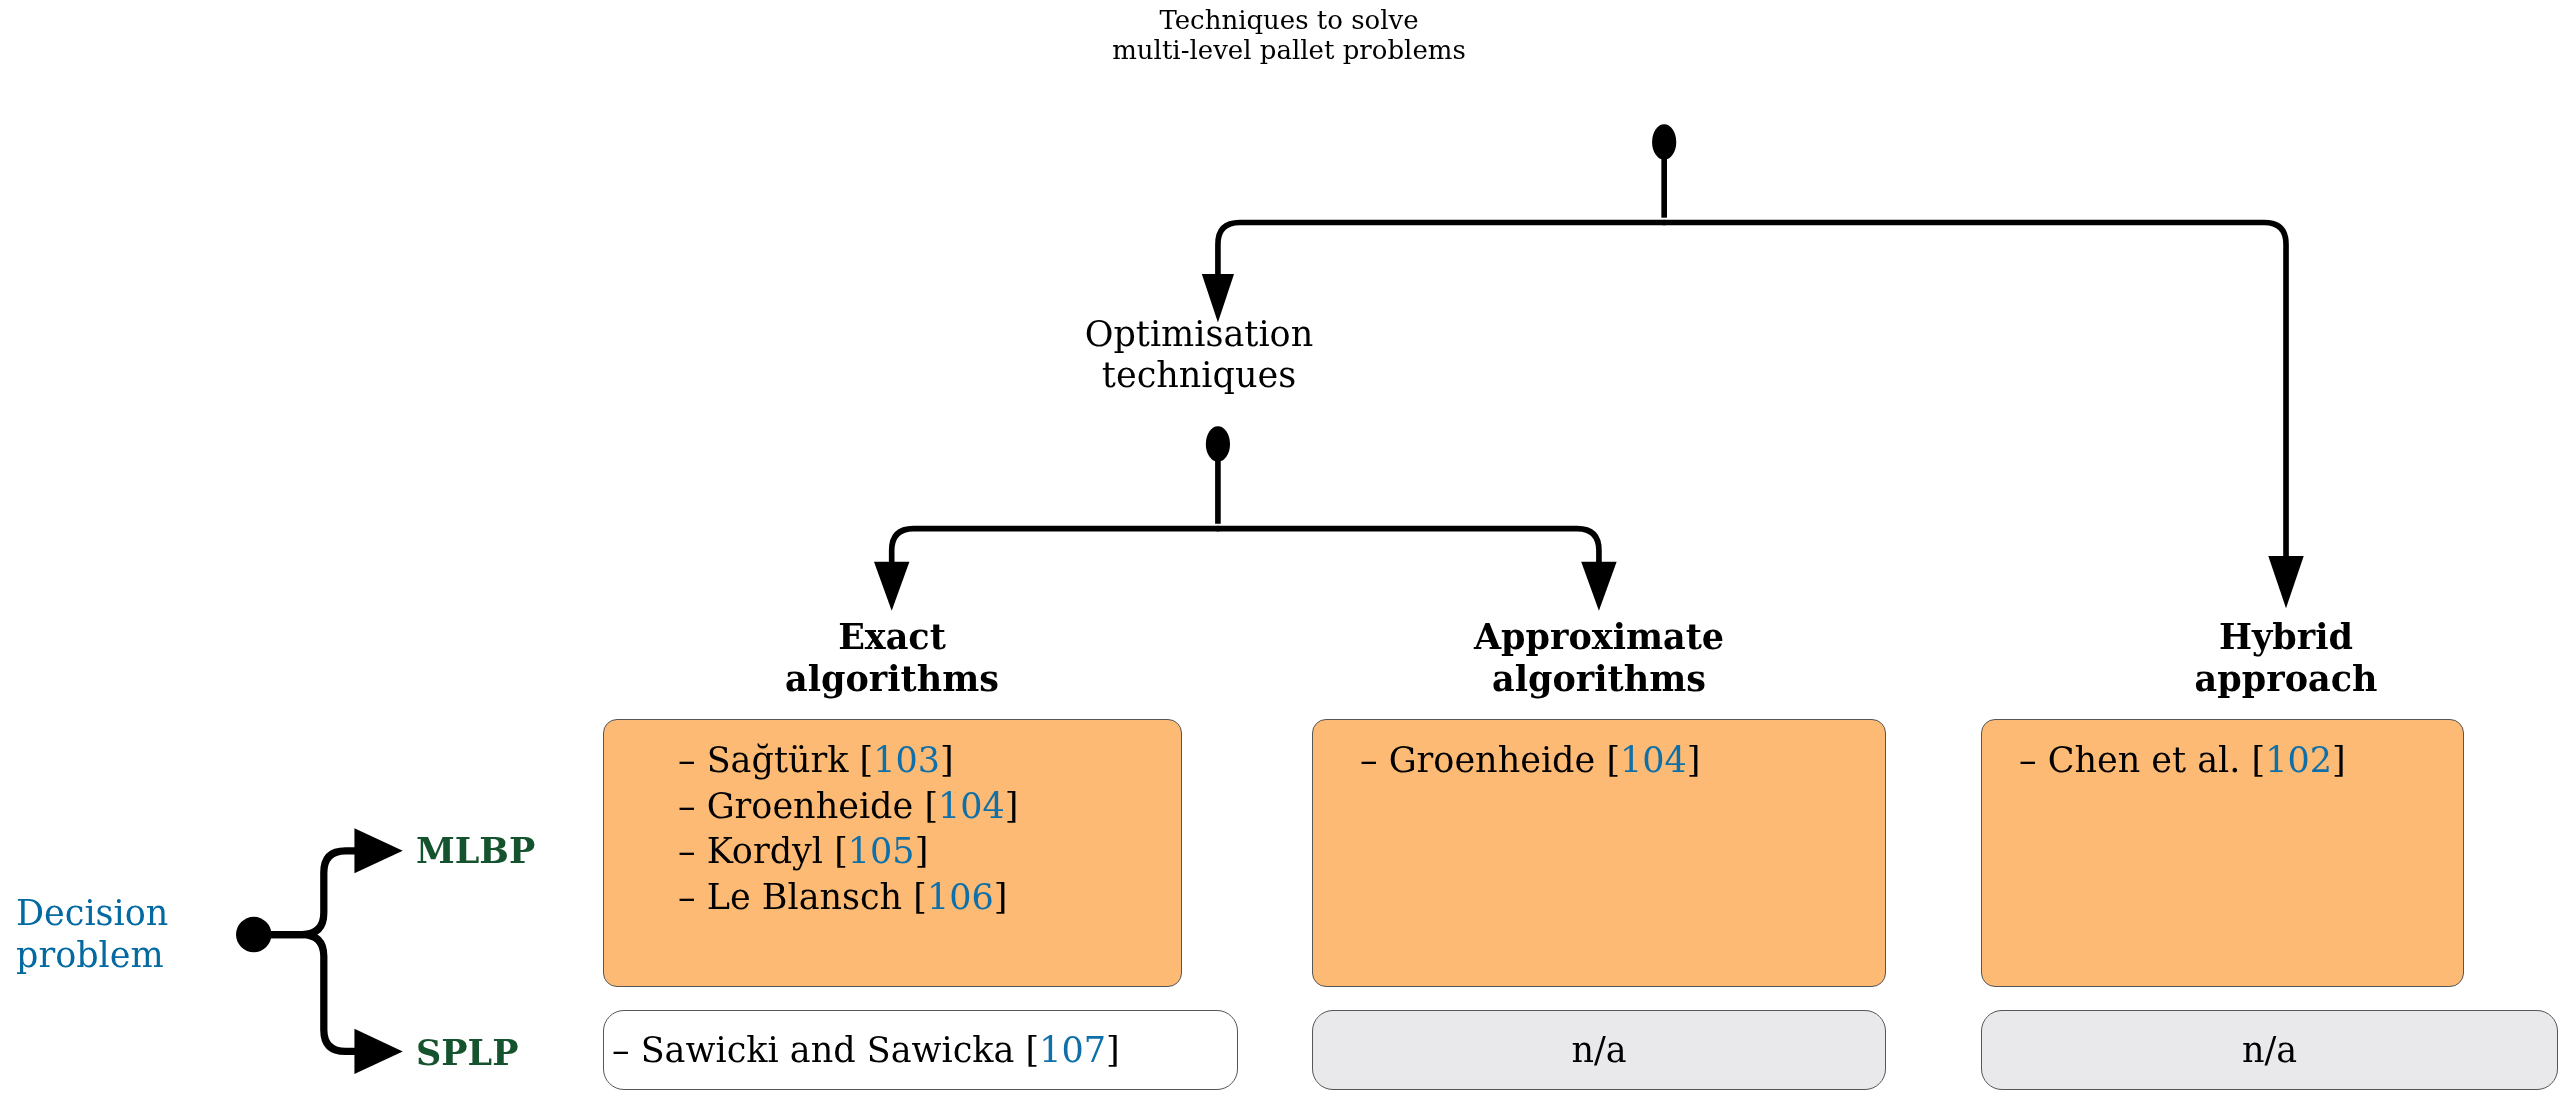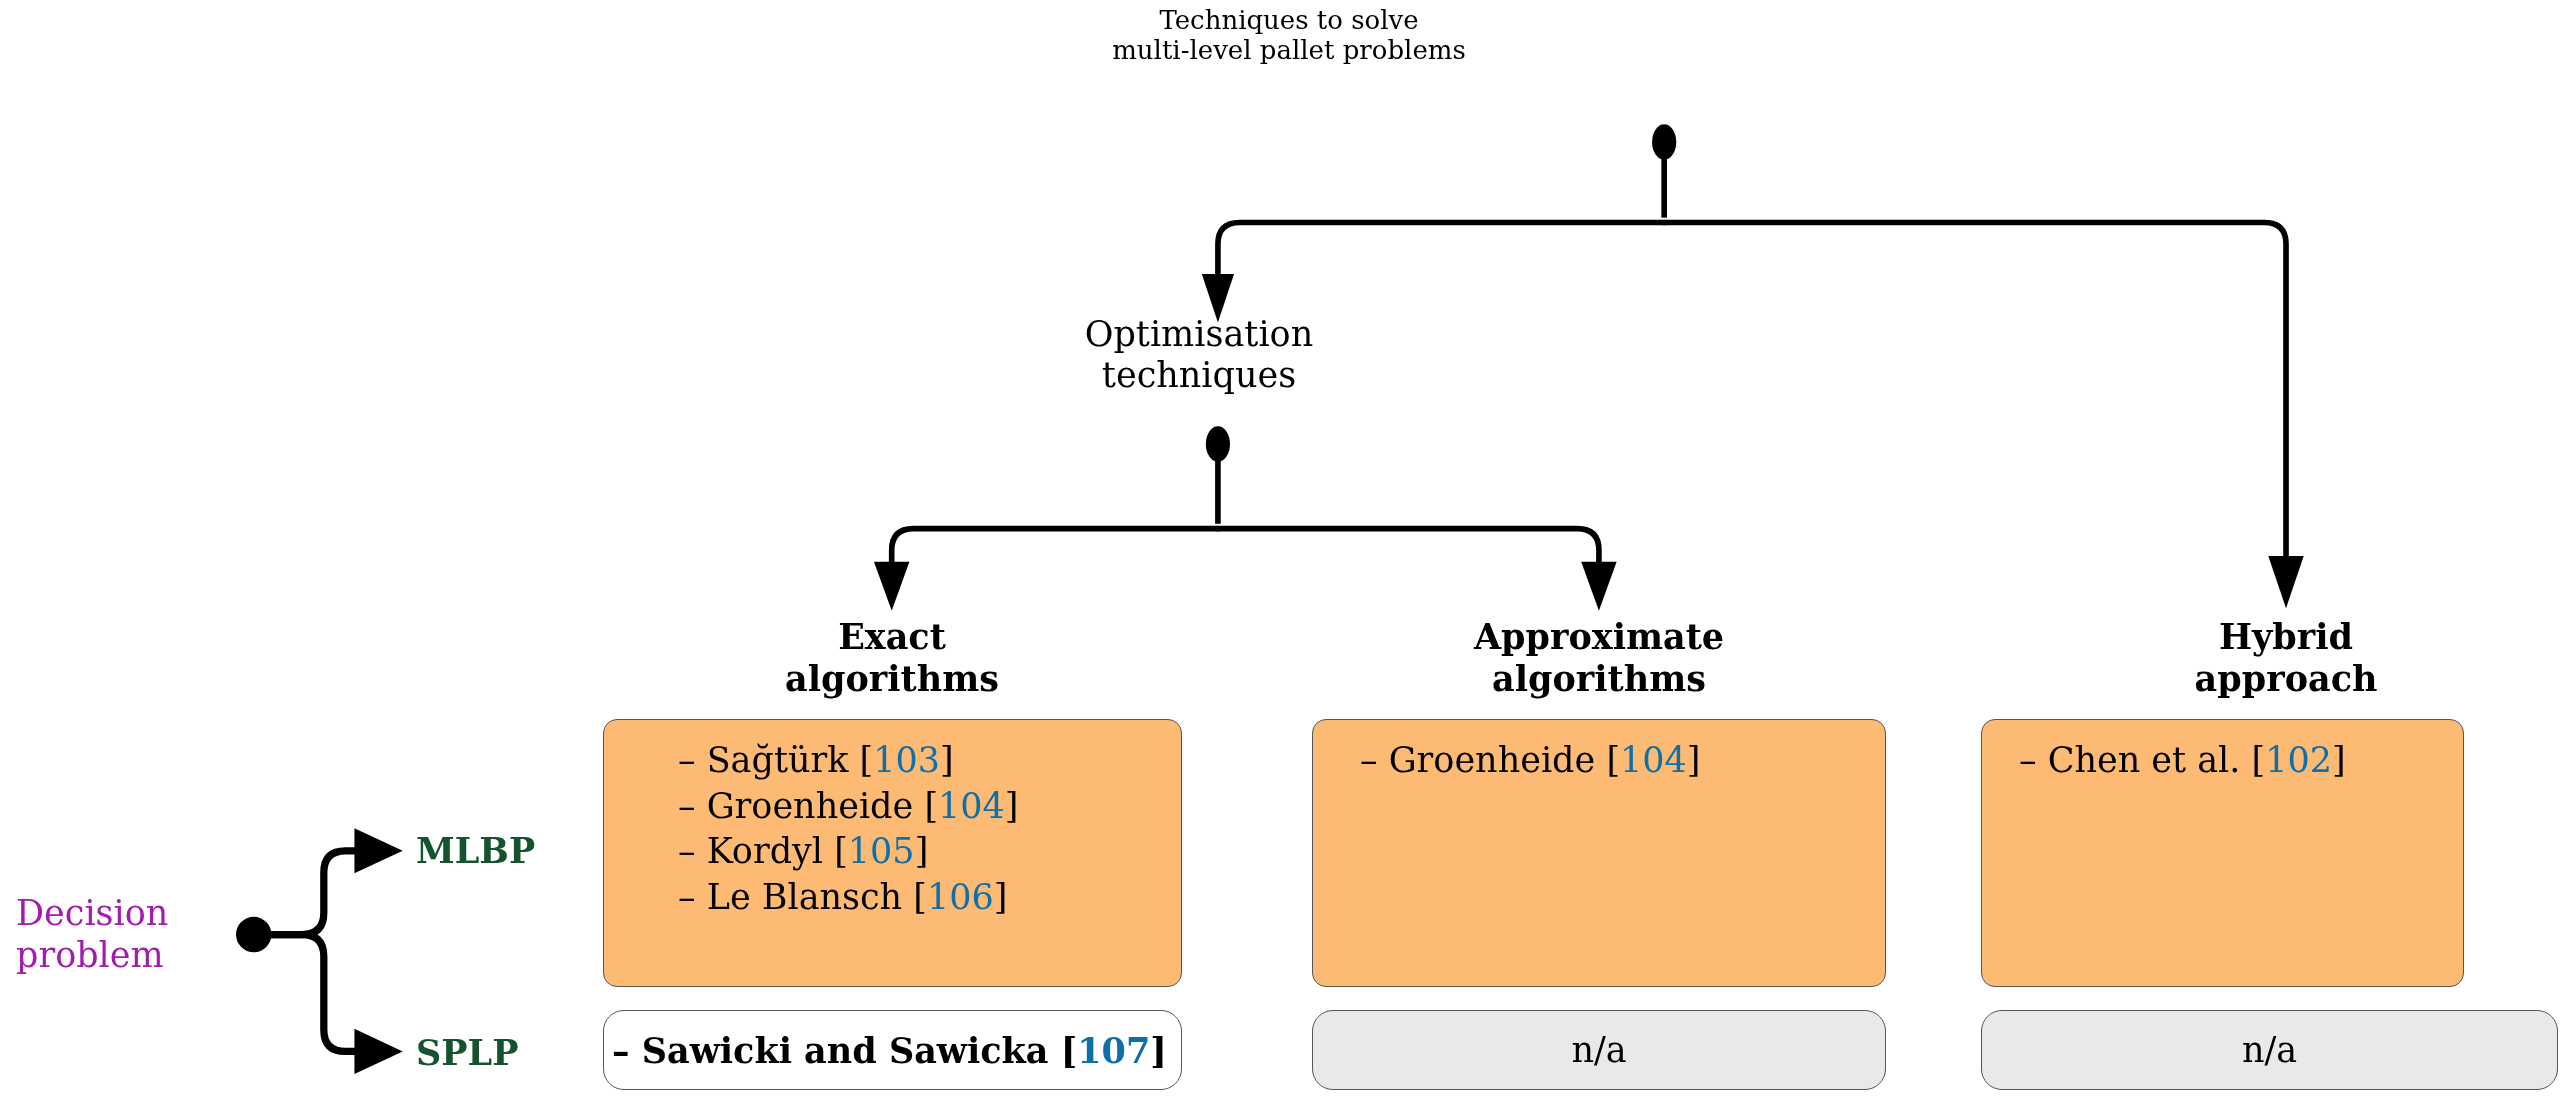--- a/index.html
+++ b/index.html
@@ -65,21 +65,21 @@
 
   
   #decision-label {
     position: absolute;
     left: 16px;
     top: 892px;
     width: 234px;
     text-align: left;
     font-size: 35px;
     line-height: 1.2;
-    color: #a21caf;
+    color: #0369a1;
     white-space: pre-line;
   }
   .branch-label {
     position: absolute;
     font-weight: bold;
     font-size: 35px;
     color: #14532d;
     text-align: left;
   }
   #label-mlbp { left: 416px; top: 830px; }
@@ -125,25 +125,24 @@
     border: 1.6px solid #565656;
     border-radius: 21px;
     display: flex;
     align-items: center;
     justify-content: center;
     font-size: 35px;
     color: #000000;
     white-space: nowrap;
   }
   #card-splp-exact {
-    left: 603px; top: 1010px; width: 579px; height: 80px;
+    left: 603px; top: 1010px; width: 635px; height: 80px;
     background: #ffffff;
     justify-content: flex-start;
     padding-left: 8px;
-    font-weight: bold;
   }
   #card-splp-approximate {
     left: 1312px; top: 1010px; width: 574px; height: 80px;
     background: #e9e9eb;
   }
   #card-splp-hybrid {
     left: 1981px; top: 1010px; width: 577px; height: 80px;
     background: #e9e9eb;
   }
 

